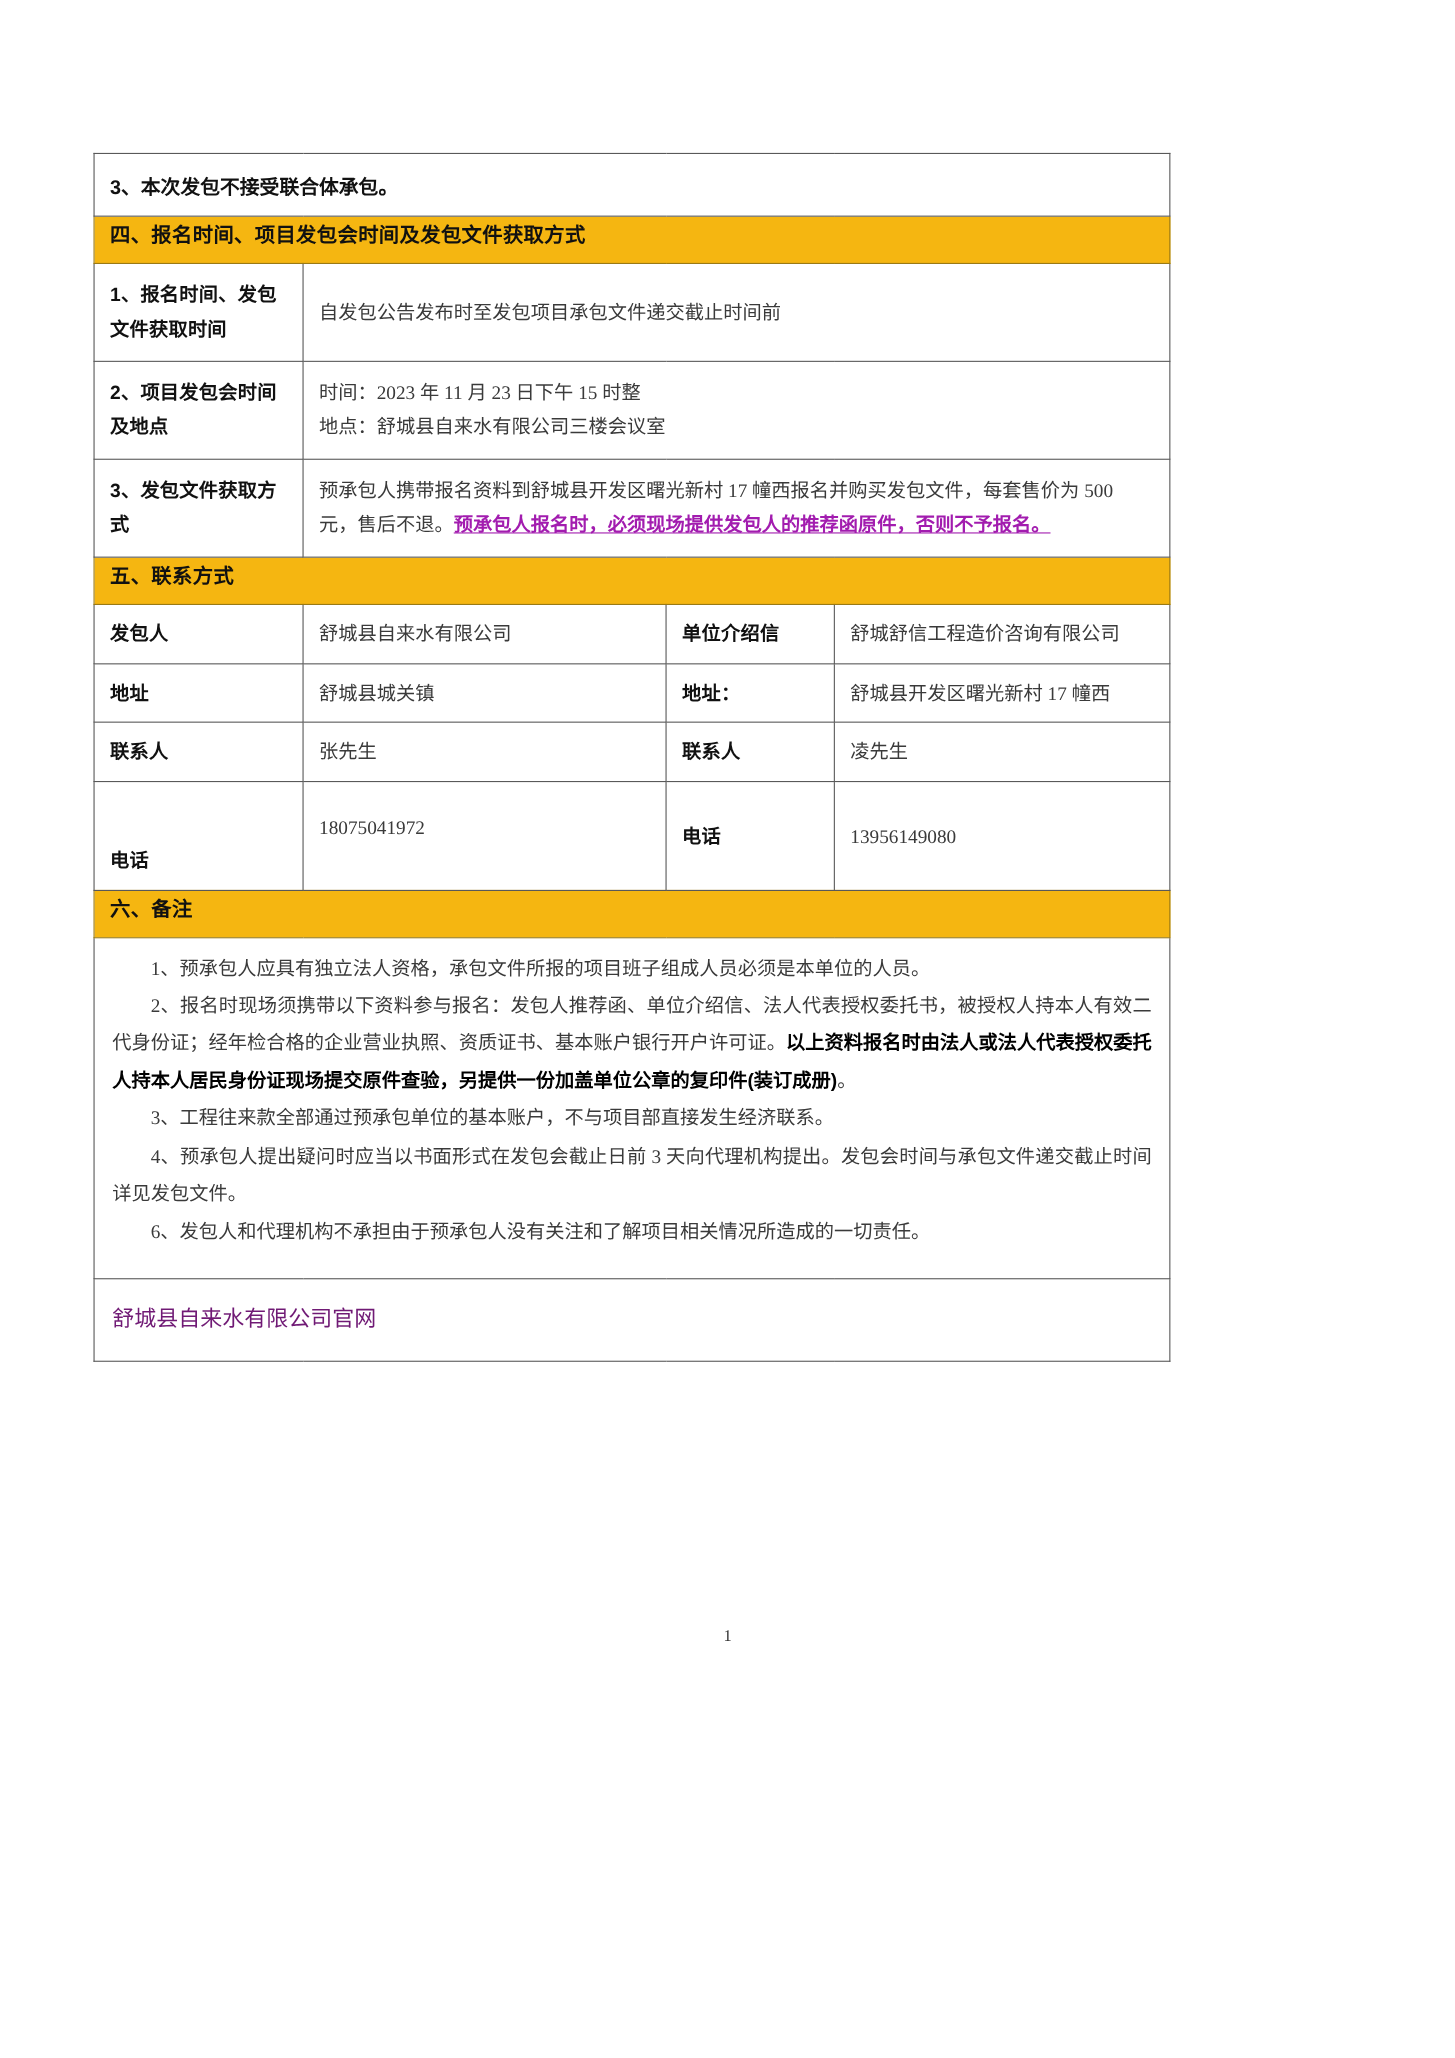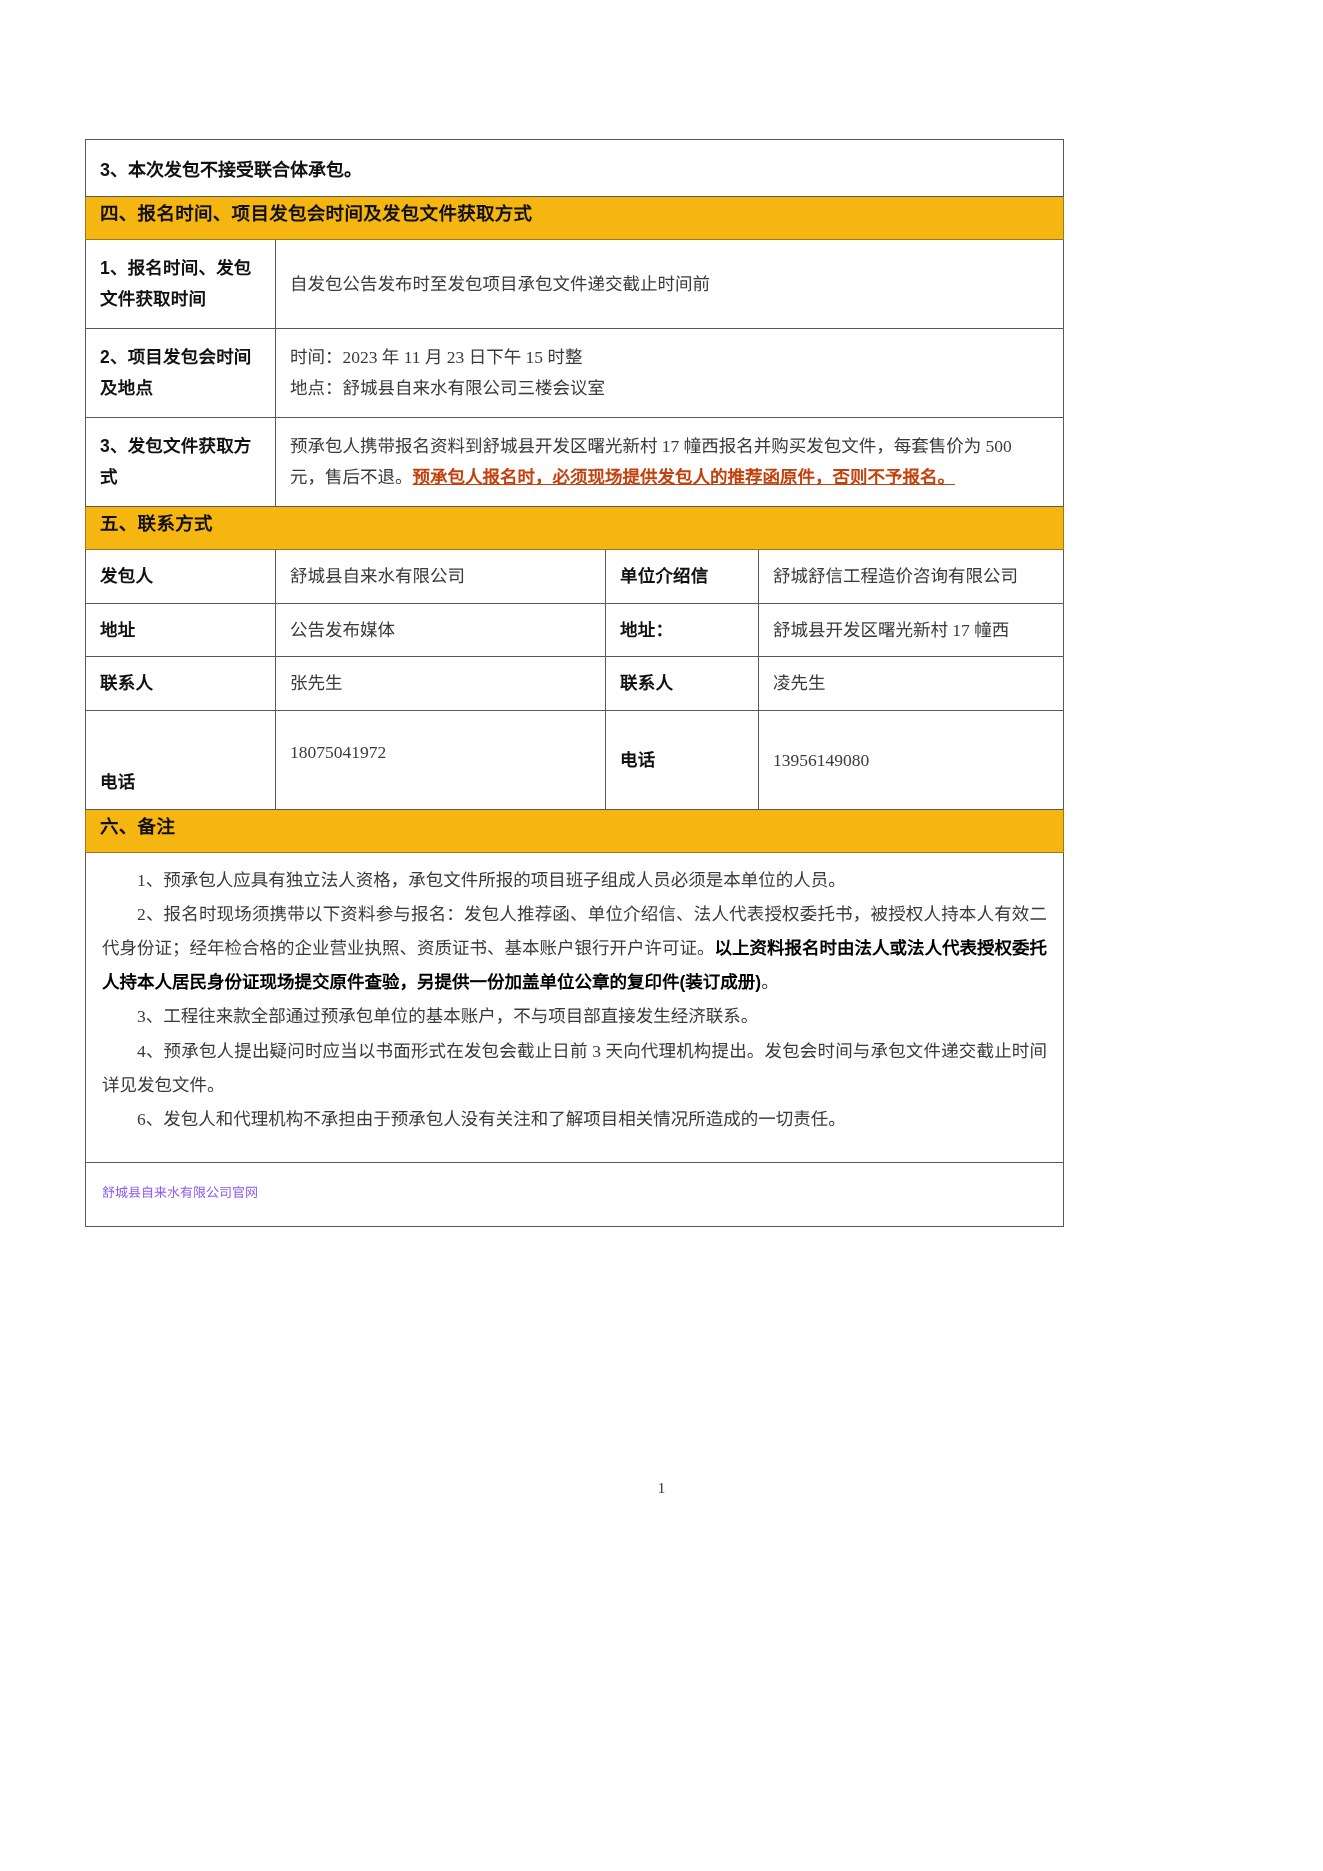--- a/index.html
+++ b/index.html
@@ -71,21 +71,21 @@
     font-size: 18.5px;
     font-weight: bold;
     color: #111;
     font-family: "Liberation Sans", "DejaVu Sans", sans-serif;
     letter-spacing: 0.3px;
   }
 
   
   .bu {
     font-weight: bold;
-    color: #c2410c;
+    color: #a21caf;
     text-decoration: underline;
     font-family: "Liberation Sans", "DejaVu Sans", sans-serif;
   }
   .b {
     font-weight: bold;
     color: #000;
     font-family: "Liberation Sans", "DejaVu Sans", sans-serif;
   }
   .line { display: block; }
 
@@ -97,22 +97,22 @@
     color: #3a3a3a;
     text-align: justify;
   }
   .remarks p {
     margin: 0;
     text-indent: 2em;
   }
 
   .media-cell {
     padding: 20px 16px 22px 16px;
-    font-size: 13px;
-    color: #8b5cf6;
+    font-size: 20px;
+    color: #701a75;
     line-height: 1.6;
   }
 
   .page-number {
     position: absolute;
     left: 0;
     top: 1480px;
     width: 1323px;
     text-align: center;
     font-size: 15px;
@@ -200,21 +200,21 @@
         <td>
           <div class="cell">舒城舒信工程造价咨询有限公司</div>
         </td>
       </tr>
 
       <tr>
         <td class="h-blank">
           <div class="cell-label">地址</div>
         </td>
         <td>
-          <div class="cell">公告发布媒体</div>
+          <div class="cell">舒城县城关镇</div>
         </td>
         <td>
           <div class="cell-label">地址：</div>
         </td>
         <td>
           <div class="cell">舒城县开发区曙光新村 17 幢西</div>
         </td>
       </tr>
 
       <tr>

